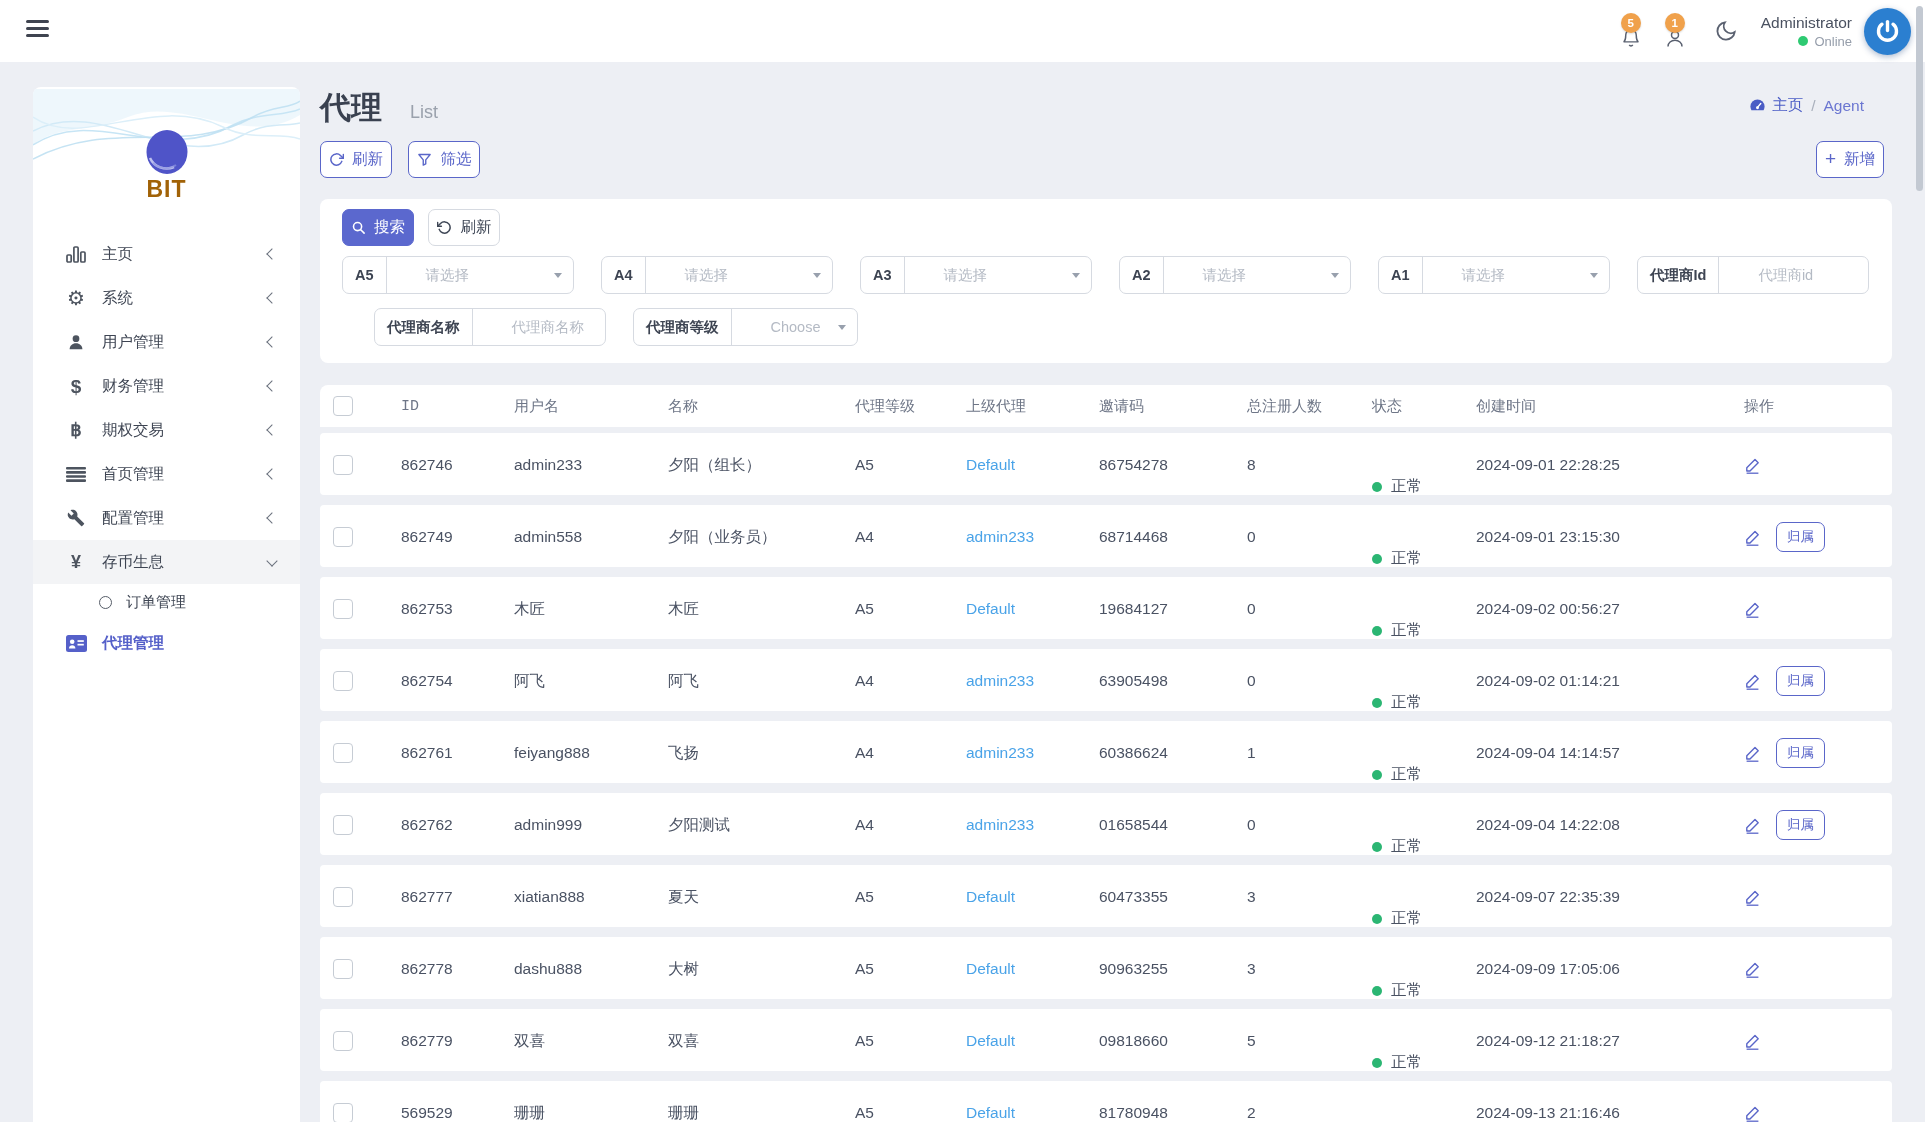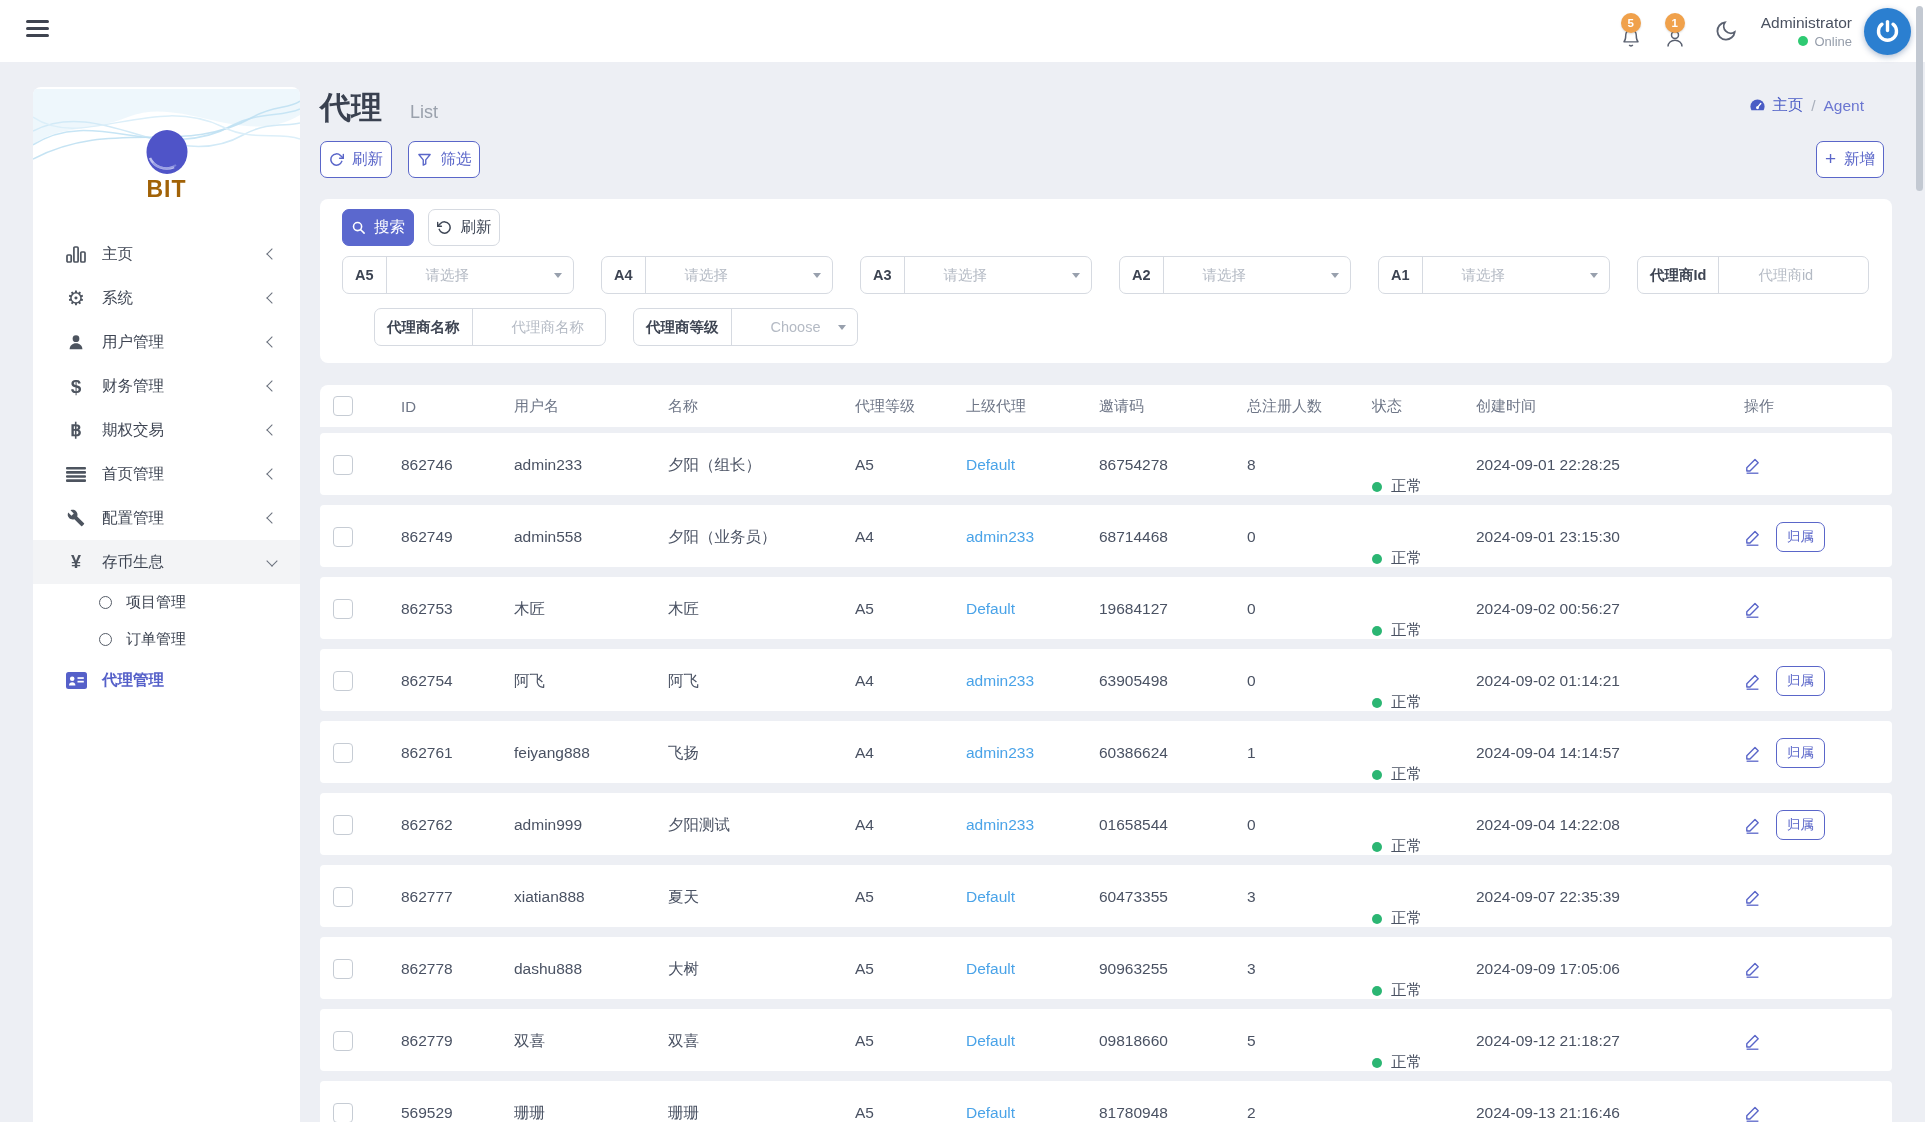--- a/index.html
+++ b/index.html
@@ -67,21 +67,21 @@
   .input-group { display:flex; align-items:stretch; width:232px; height:38px; border:1px solid #d6dae1; border-radius:7px; background:#fff; overflow:hidden; flex:0 0 auto; }
   .ig-level { width:225px; }
   .ig-label { display:flex; align-items:center; padding:0 12px; font-size:14.5px; font-weight:bold; color:#3d4452; border-right:1px solid #d6dae1; white-space:nowrap; }
   .ig-field { flex:1; display:flex; align-items:center; padding:0 11px; position:relative; cursor:pointer;margin-left:28px; }
   .ph { font-size:14.5px; color:#b4bac4; }
   .caret { position:absolute; right:11px; width:0; height:0; border-left:4.5px solid transparent; border-right:4.5px solid transparent; border-top:5.5px solid #98a0ad; }
 
   
   .table { margin-top:22px; }
   .t-head, .t-row { display:grid; grid-template-columns:81px 113px 154px 187px 111px 133px 148px 125px 104px 268px 1fr; align-items:center; background:#fff; }
-  .t-head { height:42px; border-radius:8px 8px 0 0; color:#6e7687; font-size:15px; }
+  .t-head { height:42px; border-radius:8px 8px 0 0; color:#6e7687; font-size:15px;font-family:Liberation Mono, monospace; }
   .t-row { height:62px; margin-top:10px; border-radius:4px; font-size:15.5px; color:#4a5263; }
   .t-row.first { margin-top:6px; }
   .checkbox { width:20px; height:20px; border:1.5px solid #c6ccd4; border-radius:4px; background:#fff; margin-left:13px; cursor:pointer; display:block; }
   .link { color:#4aa3e8; cursor:pointer; }
   .status-cell { display:flex; align-items:center; gap:9px;margin-top:43px; }
   .dot-green { width:10px; height:10px; border-radius:50%; background:#2bb673; }
   .actions { display:flex; align-items:center; gap:15px; }
   .edit-ic { cursor:pointer; display:flex; }
   .assign-btn { height:30px; padding:0 10px; border:1px solid #5a66c9; border-radius:7px; color:#5a66c9; background:#fff; font-size:13.5px; display:flex; align-items:center; cursor:pointer; }
 </style>
@@ -211,24 +211,20 @@
         </div>
         <div class="menu-item expanded">
           <span class="mi-icon">
             <span style="font-size:18px;font-weight:bold;color:#4d545f;line-height:1">¥</span>
           </span>
           <span class="mi-label">存币生息</span>
           <span class="chev chev-down"></span>
         </div>
       </div>
     <div id="submenu">
-        <div class="submenu-item">
-          <span class="sub-circle"></span>
-          <span class="sub-label">项目管理</span>
-        </div>
         <div class="submenu-item">
           <span class="sub-circle"></span>
           <span class="sub-label">订单管理</span>
         </div>
       </div>
     <div class="menu-item active">
       <span class="mi-icon">
         <svg width="21" height="17" viewBox="0 0 21 17">
             <rect width="21" height="17" rx="2.5" fill="#5560c9"></rect>
             <circle cx="6.2" cy="6.8" r="2.3" fill="#fff"></circle>

